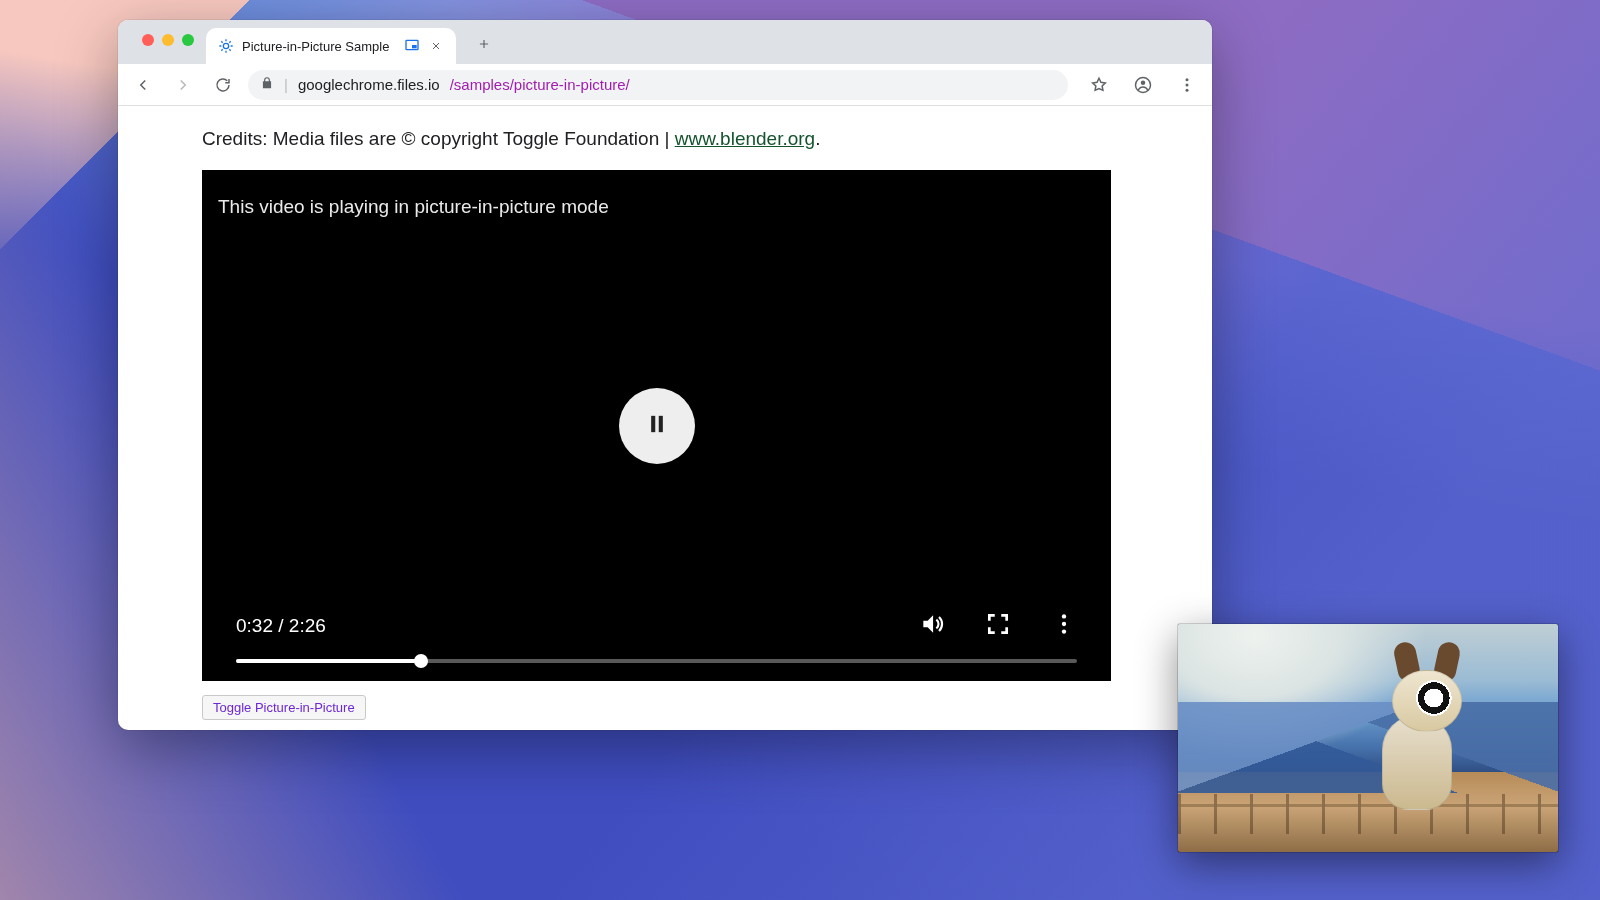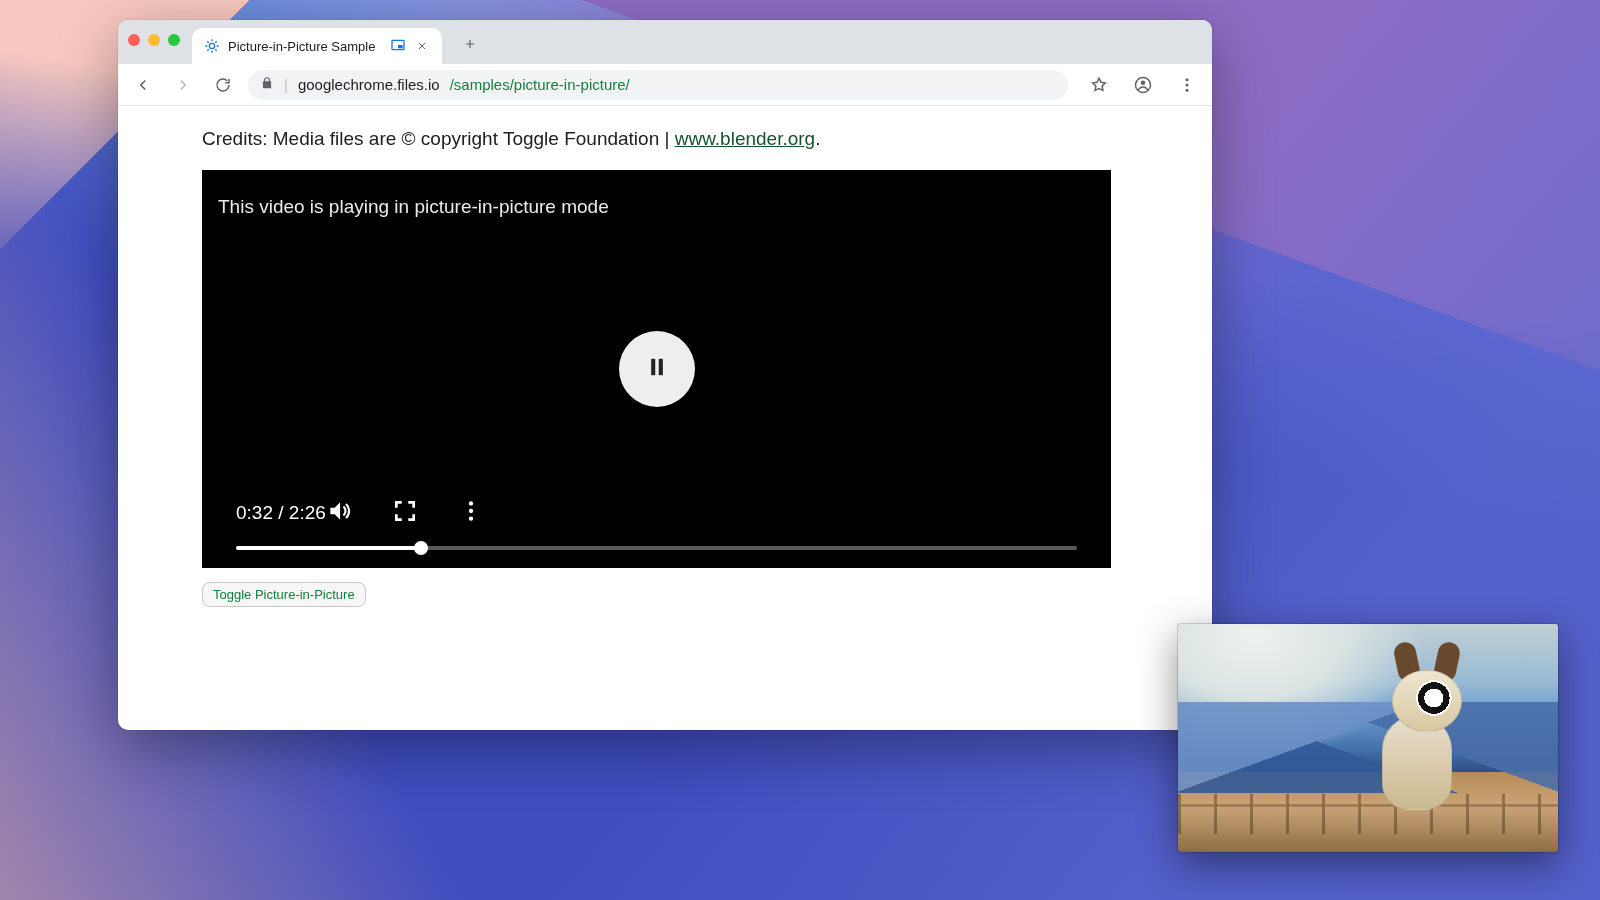--- a/index.html
+++ b/index.html
@@ -34,21 +34,21 @@
     border-radius: 10px;
     box-shadow: 0 18px 60px rgba(0,0,0,.35), 0 0 0 1px rgba(0,0,0,.06);
     overflow: hidden;
   }
 
   
   .tab-strip {
     height: 44px;
     background: #dee1e6;
     display: flex; align-items: flex-end;
-    padding-left: 4px;
+    padding-left: 18px;
     position: relative;
   }
   .traffic-lights { display:flex; gap:8px; align-items:center; height:100%; padding:0 6px 4px 6px;}
   .tl { width:12px; height:12px; border-radius:50%; }
   .tl.red{background:#ff5f57;} .tl.yellow{background:#febc2e;} .tl.green{background:#28c840;}
 
   .tab {
     display:flex; align-items:center; gap:8px;
     height:36px; padding:0 12px;
     background:#fff;
@@ -85,58 +85,58 @@
   }
   .tb-btn svg{width:18px;height:18px;}
   .omnibox{
     flex:1; height:30px;
     background:#f1f3f4; border-radius:15px;
     display:flex; align-items:center; gap:10px;
     padding:0 12px; color:#202124; font-size:15px;
   }
   .omnibox .lock{color:#5f6368;}
   .omnibox .sep{color:#bdbdbd;}
-  .url-rest{color:#15803d;}
+  .url-rest{color:#a21caf;}
   .right-icons{display:flex; align-items:center; gap:14px; padding-left:6px;}
 
   
   .page {
     position:relative;
     height: calc(100% - 44px - 42px);
     overflow:hidden;
     padding: 18px 28px 20px 28px;
   }
   .credits{
     font-size:19px; color:#202124; margin: 4px 56px 20px 56px;
   }
   .credits a{ color:#14532d; text-decoration:underline; }
 
   .video-box{
     position:relative;
     margin: 0 56px;
-    width: 909px; height: 398px;
+    width: 909px; height: 511px;
     background:#000;
     color:#fff;
   }
   .pip-msg{
     position:absolute; top:26px; left:16px; font-size:19px; color:#eaeaea;
   }
   .play-overlay{
     position:absolute; top:50%; left:50%; transform:translate(-50%,-50%);
     width:76px; height:76px; border-radius:50%; background:#eeeeee;
     display:flex; align-items:center; justify-content:center;
   }
   .play-overlay svg{ width:28px; height:28px; }
 
   .controls{
     position:absolute; left:0; right:0; bottom:0;
     padding: 0 34px 18px 34px;
   }
   .ctrl-row{
-    display:flex; align-items:center; justify-content:flex-start;
+    display:flex; align-items:center; justify-content:space-between;
     margin-bottom:20px;
   }
   .time{ font-size:19px; color:#fff; }
   .ctrl-icons{ display:flex; align-items:center; gap:40px; }
   .ctrl-icons .ci{ width:26px; height:26px; display:flex; align-items:center; justify-content:center; color:#fff;}
   .ctrl-icons .ci svg{ width:26px; height:26px; }
 
   .progress{
     position:relative; height:4px; border-radius:2px;
     background: rgba(255,255,255,.35);
@@ -150,22 +150,22 @@
     background:#fff; transform:translate(-50%,-50%);
   }
 
   .toggle-btn{
     display:inline-block;
     margin: 14px 56px 16px 56px;
     padding: 4px 10px;
     font-size:13px;
     background:#f6f6f6;
     border:1px solid #c9c9c9;
-    border-radius:8px;
-    color:#15803d;
+    border-radius:3px;
+    color:#6d28d9;
   }
 
   
   .pip-window{
     position:absolute;
     right:42px; bottom:48px;
     width:380px; height:228px;
     border-radius:2px;
     box-shadow: 0 12px 40px rgba(0,0,0,.45), 0 0 0 1px rgba(0,0,0,.15);
     overflow:hidden;

